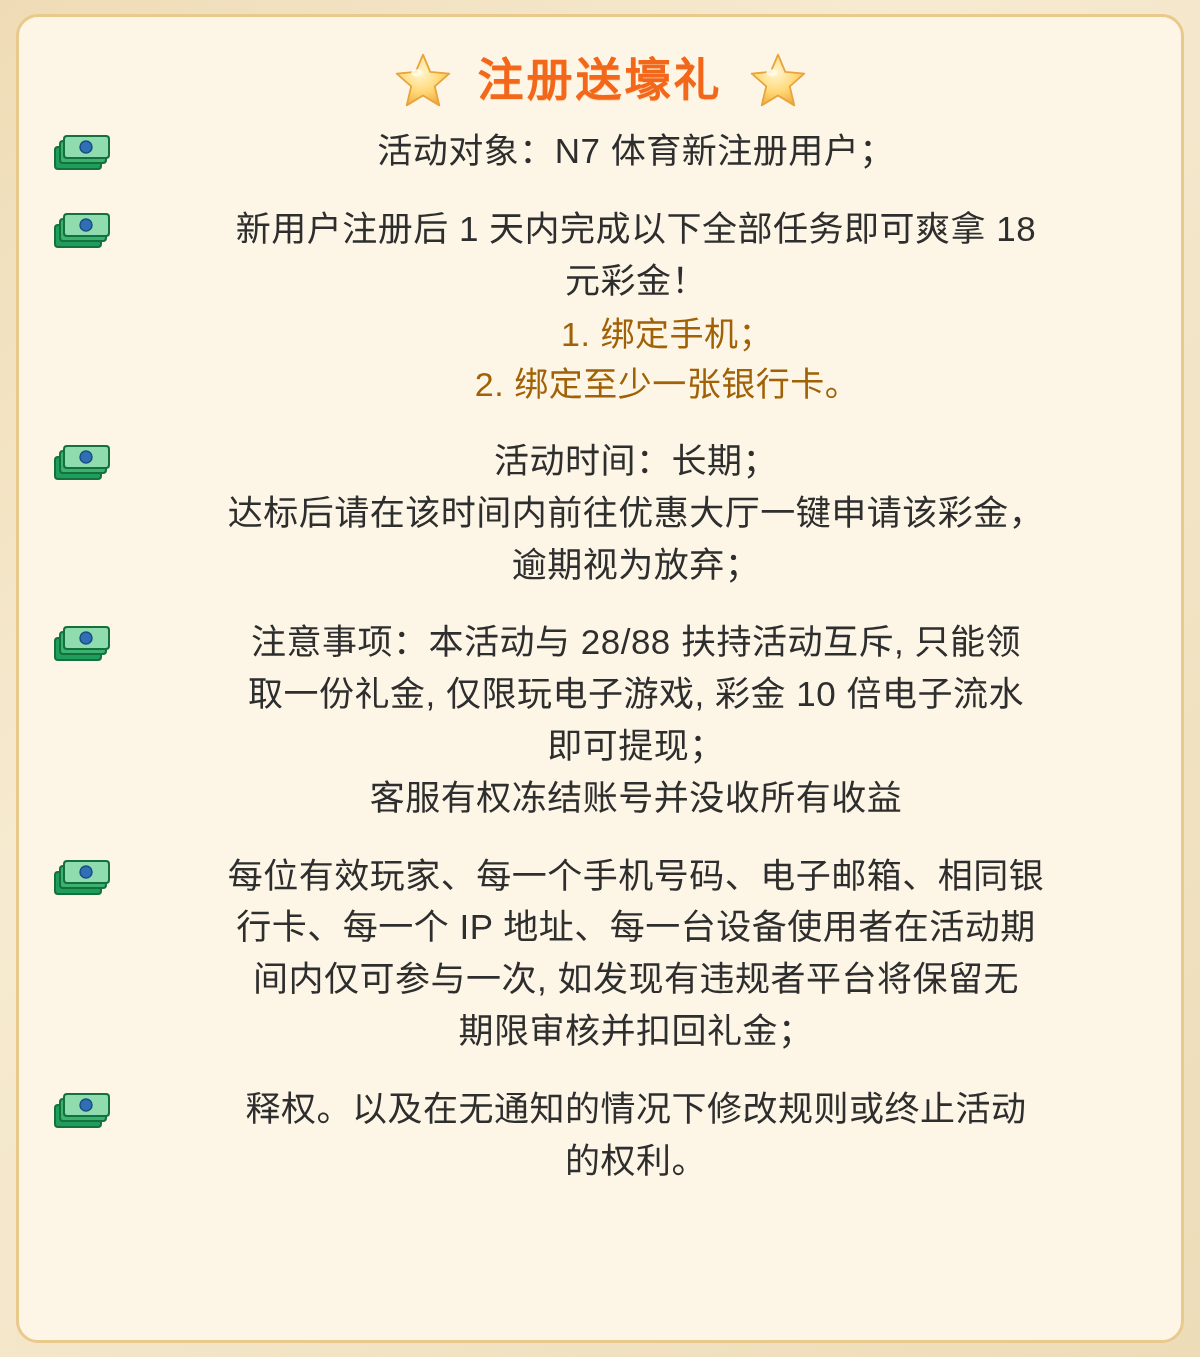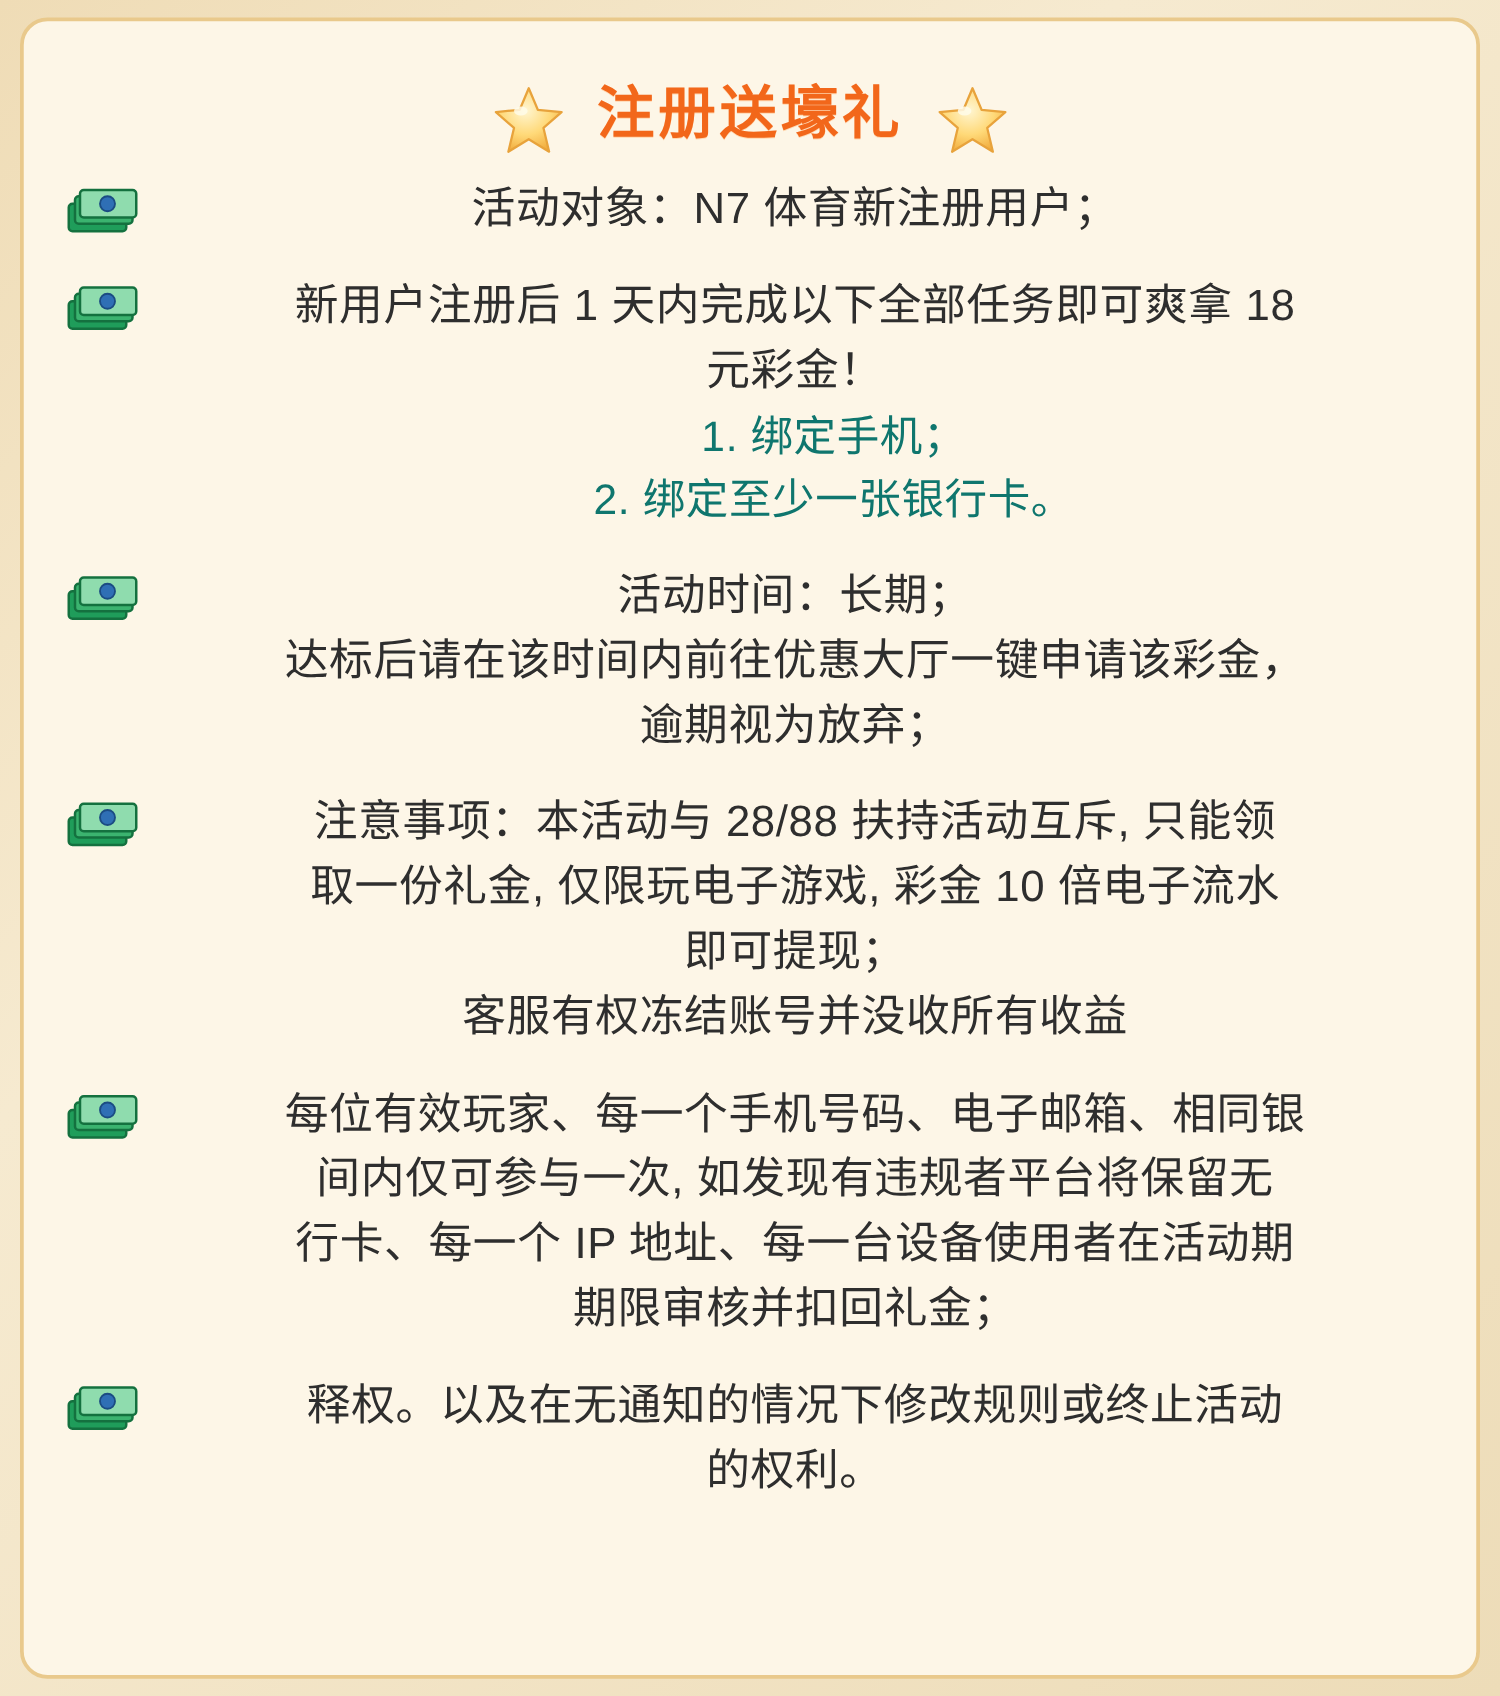--- a/index.html
+++ b/index.html
@@ -27,23 +27,24 @@
     height: 100%;
     box-sizing: border-box;
     background: #fdf6e7;
     border: 3px solid #e9c98c;
     border-radius: 22px;
     padding: 18px 26px 10px 26px;
     overflow: hidden;
   }
   .title-row {
     display: flex;
+    align-items: center;
     justify-content: center;
     gap: 26px;
-    margin: 32px 0 16px 0;
+    margin: 16px 0 16px 0;
   }
   .title-text {
     font-size: 46px;
     font-weight: bold;
     color: #f2671a;
     letter-spacing: 3px;
     line-height: 1;
     text-shadow: 0 1px 0 #ffd9b3;
   }
   .star {
@@ -79,21 +80,21 @@
     display: block;
   }
   .sub-list {
     margin: 4px 0 0 0;
     padding-left: 62px;
   }
   .sub-item {
     display: block;
     font-size: 34px;
     line-height: 1.45;
-    color: #0f766e;
+    color: #a16207;
   }
 </style>
 </head>
 <body>
 
 <div class="page">
   <div class="card">
 
     <div class="title-row">
       <span class="star">
@@ -190,22 +191,22 @@
         <span class="bullet-icon">
           <svg viewBox="0 0 62 44" width="62" height="44" aria-hidden="true">
             <rect x="4" y="16" width="46" height="22" rx="3" fill="#1f9d5a" stroke="#14713f" stroke-width="2"></rect>
             <rect x="9" y="10" width="46" height="22" rx="3" fill="#3bb36f" stroke="#14713f" stroke-width="2"></rect>
             <rect x="13" y="5" width="45" height="22" rx="3" fill="#8fdcae" stroke="#14713f" stroke-width="2"></rect>
             <circle cx="35" cy="16" r="6" fill="#2f6fb5" stroke="#1b4c83" stroke-width="1.5"></circle>
           </svg>
         </span>
         <div class="item-body">
           <span class="line">每位有效玩家、每一个手机号码、电子邮箱、相同银</span>
+          <span class="line">行卡、每一个 IP 地址、每一台设备使用者在活动期</span>
           <span class="line">间内仅可参与一次, 如发现有违规者平台将保留无</span>
-          <span class="line">行卡、每一个 IP 地址、每一台设备使用者在活动期</span>
           <span class="line">期限审核并扣回礼金；</span>
         </div>
       </div>
 
       <div class="item">
         <span class="bullet-icon">
           <svg viewBox="0 0 62 44" width="62" height="44" aria-hidden="true">
             <rect x="4" y="16" width="46" height="22" rx="3" fill="#1f9d5a" stroke="#14713f" stroke-width="2"></rect>
             <rect x="9" y="10" width="46" height="22" rx="3" fill="#3bb36f" stroke="#14713f" stroke-width="2"></rect>
             <rect x="13" y="5" width="45" height="22" rx="3" fill="#8fdcae" stroke="#14713f" stroke-width="2"></rect>

